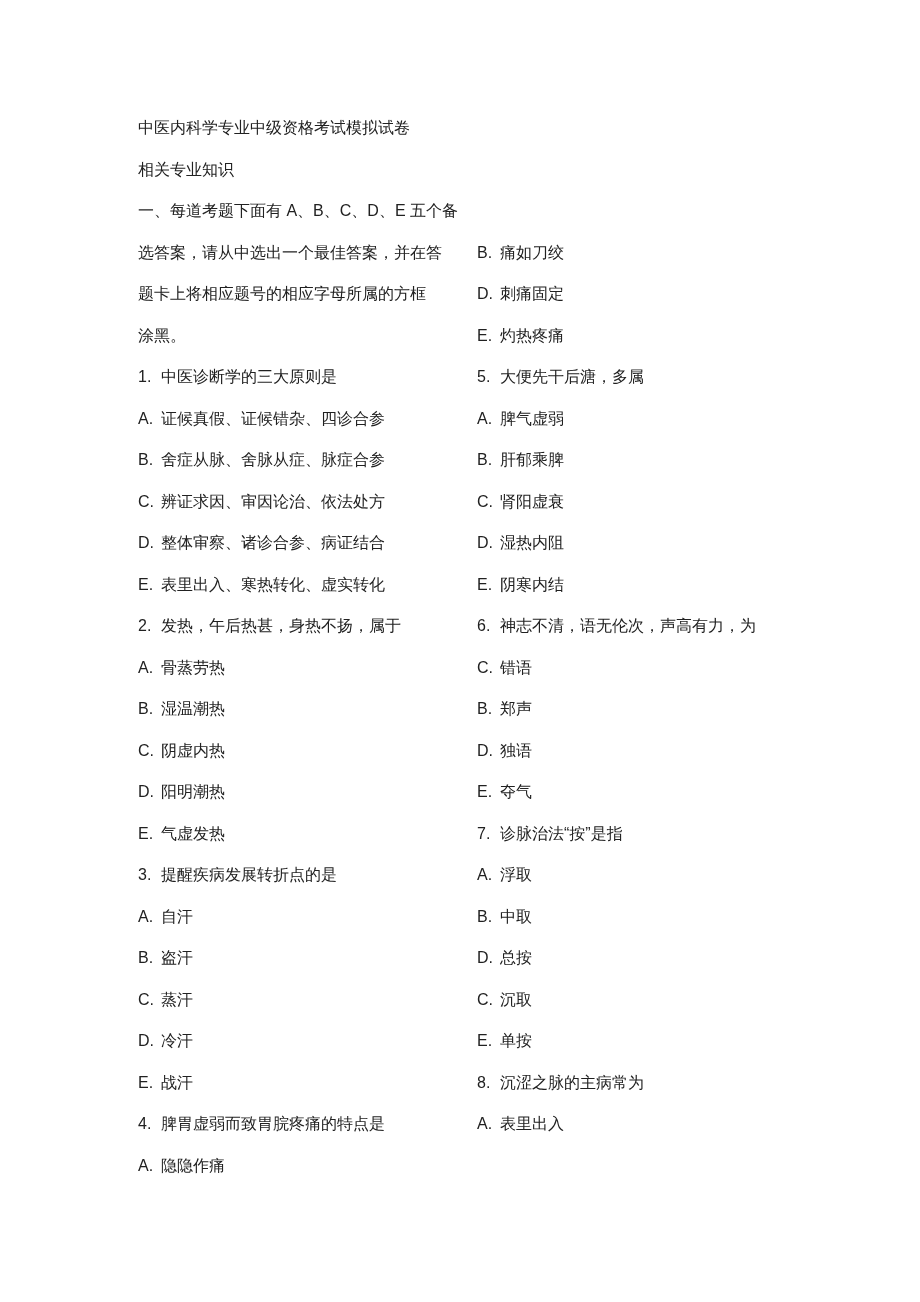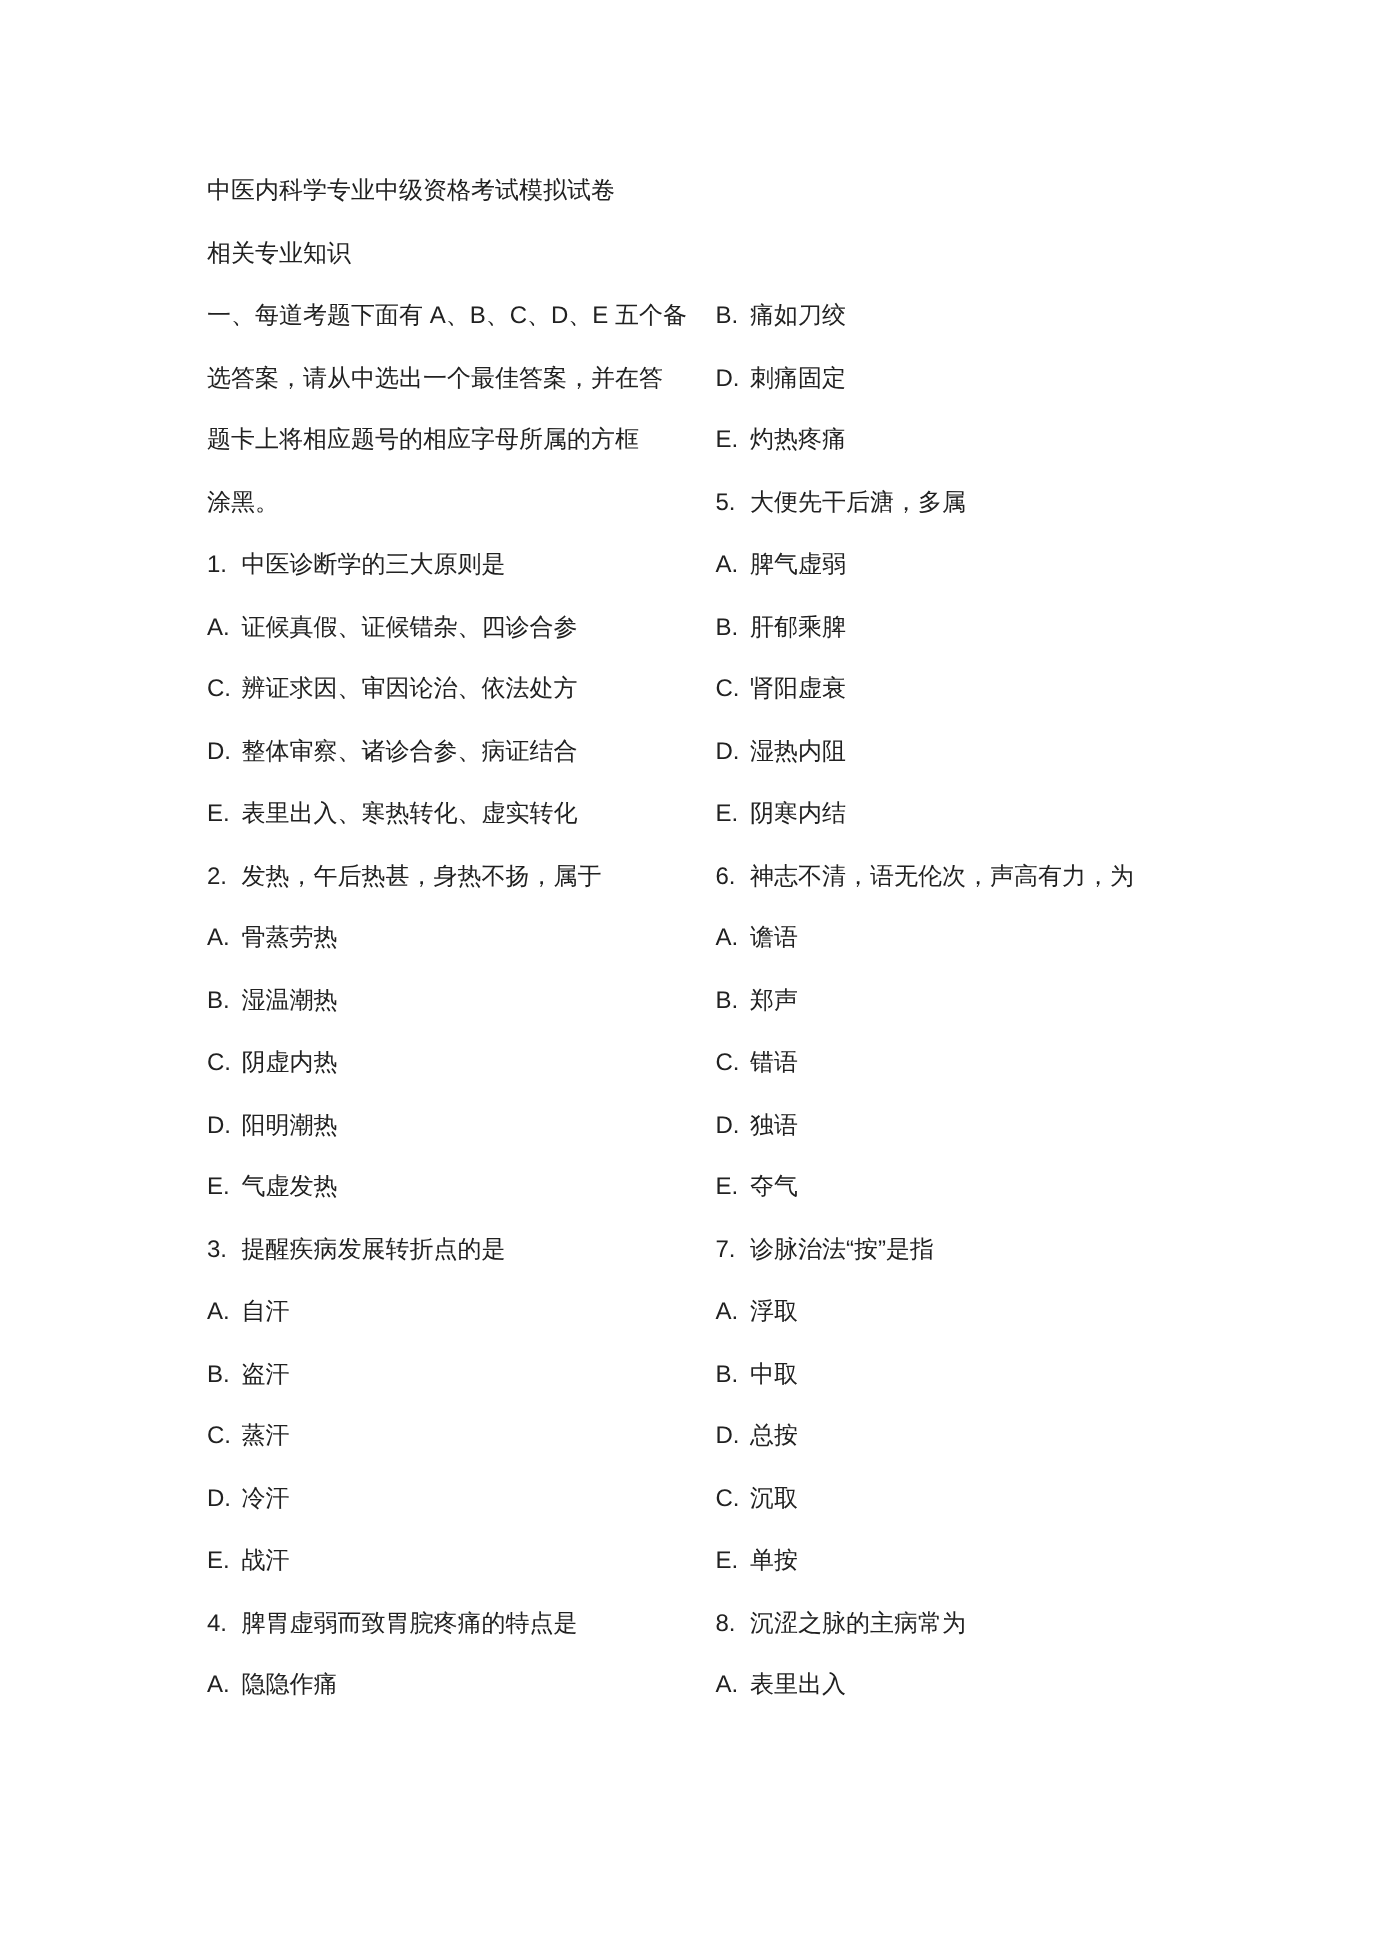--- a/index.html
+++ b/index.html
@@ -53,20 +53,21 @@
     <div class="cols">
 
       <div class="col-left">
         <div class="line">一、每道考题下面有 A、B、C、D、E 五个备</div>
         <div class="line">选答案，请从中选出一个最佳答案，并在答</div>
         <div class="line">题卡上将相应题号的相应字母所属的方框</div>
         <div class="line">涂黑。</div>
 
         <div class="line"><span class="lbl">1.</span><span class="txt">中医诊断学的三大原则是</span></div>
         <div class="line"><span class="lbl">A.</span><span class="txt">证候真假、证候错杂、四诊合参</span></div>
+        <div class="line"><span class="lbl">B.</span><span class="txt">舍症从脉、舍脉从症、脉症合参</span></div>
         <div class="line"><span class="lbl">C.</span><span class="txt">辨证求因、审因论治、依法处方</span></div>
         <div class="line"><span class="lbl">D.</span><span class="txt">整体审察、诸诊合参、病证结合</span></div>
         <div class="line"><span class="lbl">E.</span><span class="txt">表里出入、寒热转化、虚实转化</span></div>
 
         <div class="line"><span class="lbl">2.</span><span class="txt">发热，午后热甚，身热不扬，属于</span></div>
         <div class="line"><span class="lbl">A.</span><span class="txt">骨蒸劳热</span></div>
         <div class="line"><span class="lbl">B.</span><span class="txt">湿温潮热</span></div>
         <div class="line"><span class="lbl">C.</span><span class="txt">阴虚内热</span></div>
         <div class="line"><span class="lbl">D.</span><span class="txt">阳明潮热</span></div>
         <div class="line"><span class="lbl">E.</span><span class="txt">气虚发热</span></div>
@@ -88,23 +89,22 @@
         <div class="line"><span class="lbl">E.</span><span class="txt">灼热疼痛</span></div>
 
         <div class="line"><span class="lbl">5.</span><span class="txt">大便先干后溏，多属</span></div>
         <div class="line"><span class="lbl">A.</span><span class="txt">脾气虚弱</span></div>
         <div class="line"><span class="lbl">B.</span><span class="txt">肝郁乘脾</span></div>
         <div class="line"><span class="lbl">C.</span><span class="txt">肾阳虚衰</span></div>
         <div class="line"><span class="lbl">D.</span><span class="txt">湿热内阻</span></div>
         <div class="line"><span class="lbl">E.</span><span class="txt">阴寒内结</span></div>
 
         <div class="line"><span class="lbl">6.</span><span class="txt">神志不清，语无伦次，声高有力，为</span></div>
-        <div class="line"><span class="lbl">A.</span><span class="txt">谵语</span></div>
+        <div class="line"><span class="lbl">C.</span><span class="txt">错语</span></div>
         <div class="line"><span class="lbl">B.</span><span class="txt">郑声</span></div>
-        <div class="line"><span class="lbl">C.</span><span class="txt">错语</span></div>
         <div class="line"><span class="lbl">D.</span><span class="txt">独语</span></div>
         <div class="line"><span class="lbl">E.</span><span class="txt">夺气</span></div>
 
         <div class="line"><span class="lbl">7.</span><span class="txt">诊脉治法“按”是指</span></div>
         <div class="line"><span class="lbl">A.</span><span class="txt">浮取</span></div>
         <div class="line"><span class="lbl">B.</span><span class="txt">中取</span></div>
         <div class="line"><span class="lbl">D.</span><span class="txt">总按</span></div>
         <div class="line"><span class="lbl">C.</span><span class="txt">沉取</span></div>
         <div class="line"><span class="lbl">E.</span><span class="txt">单按</span></div>
 

